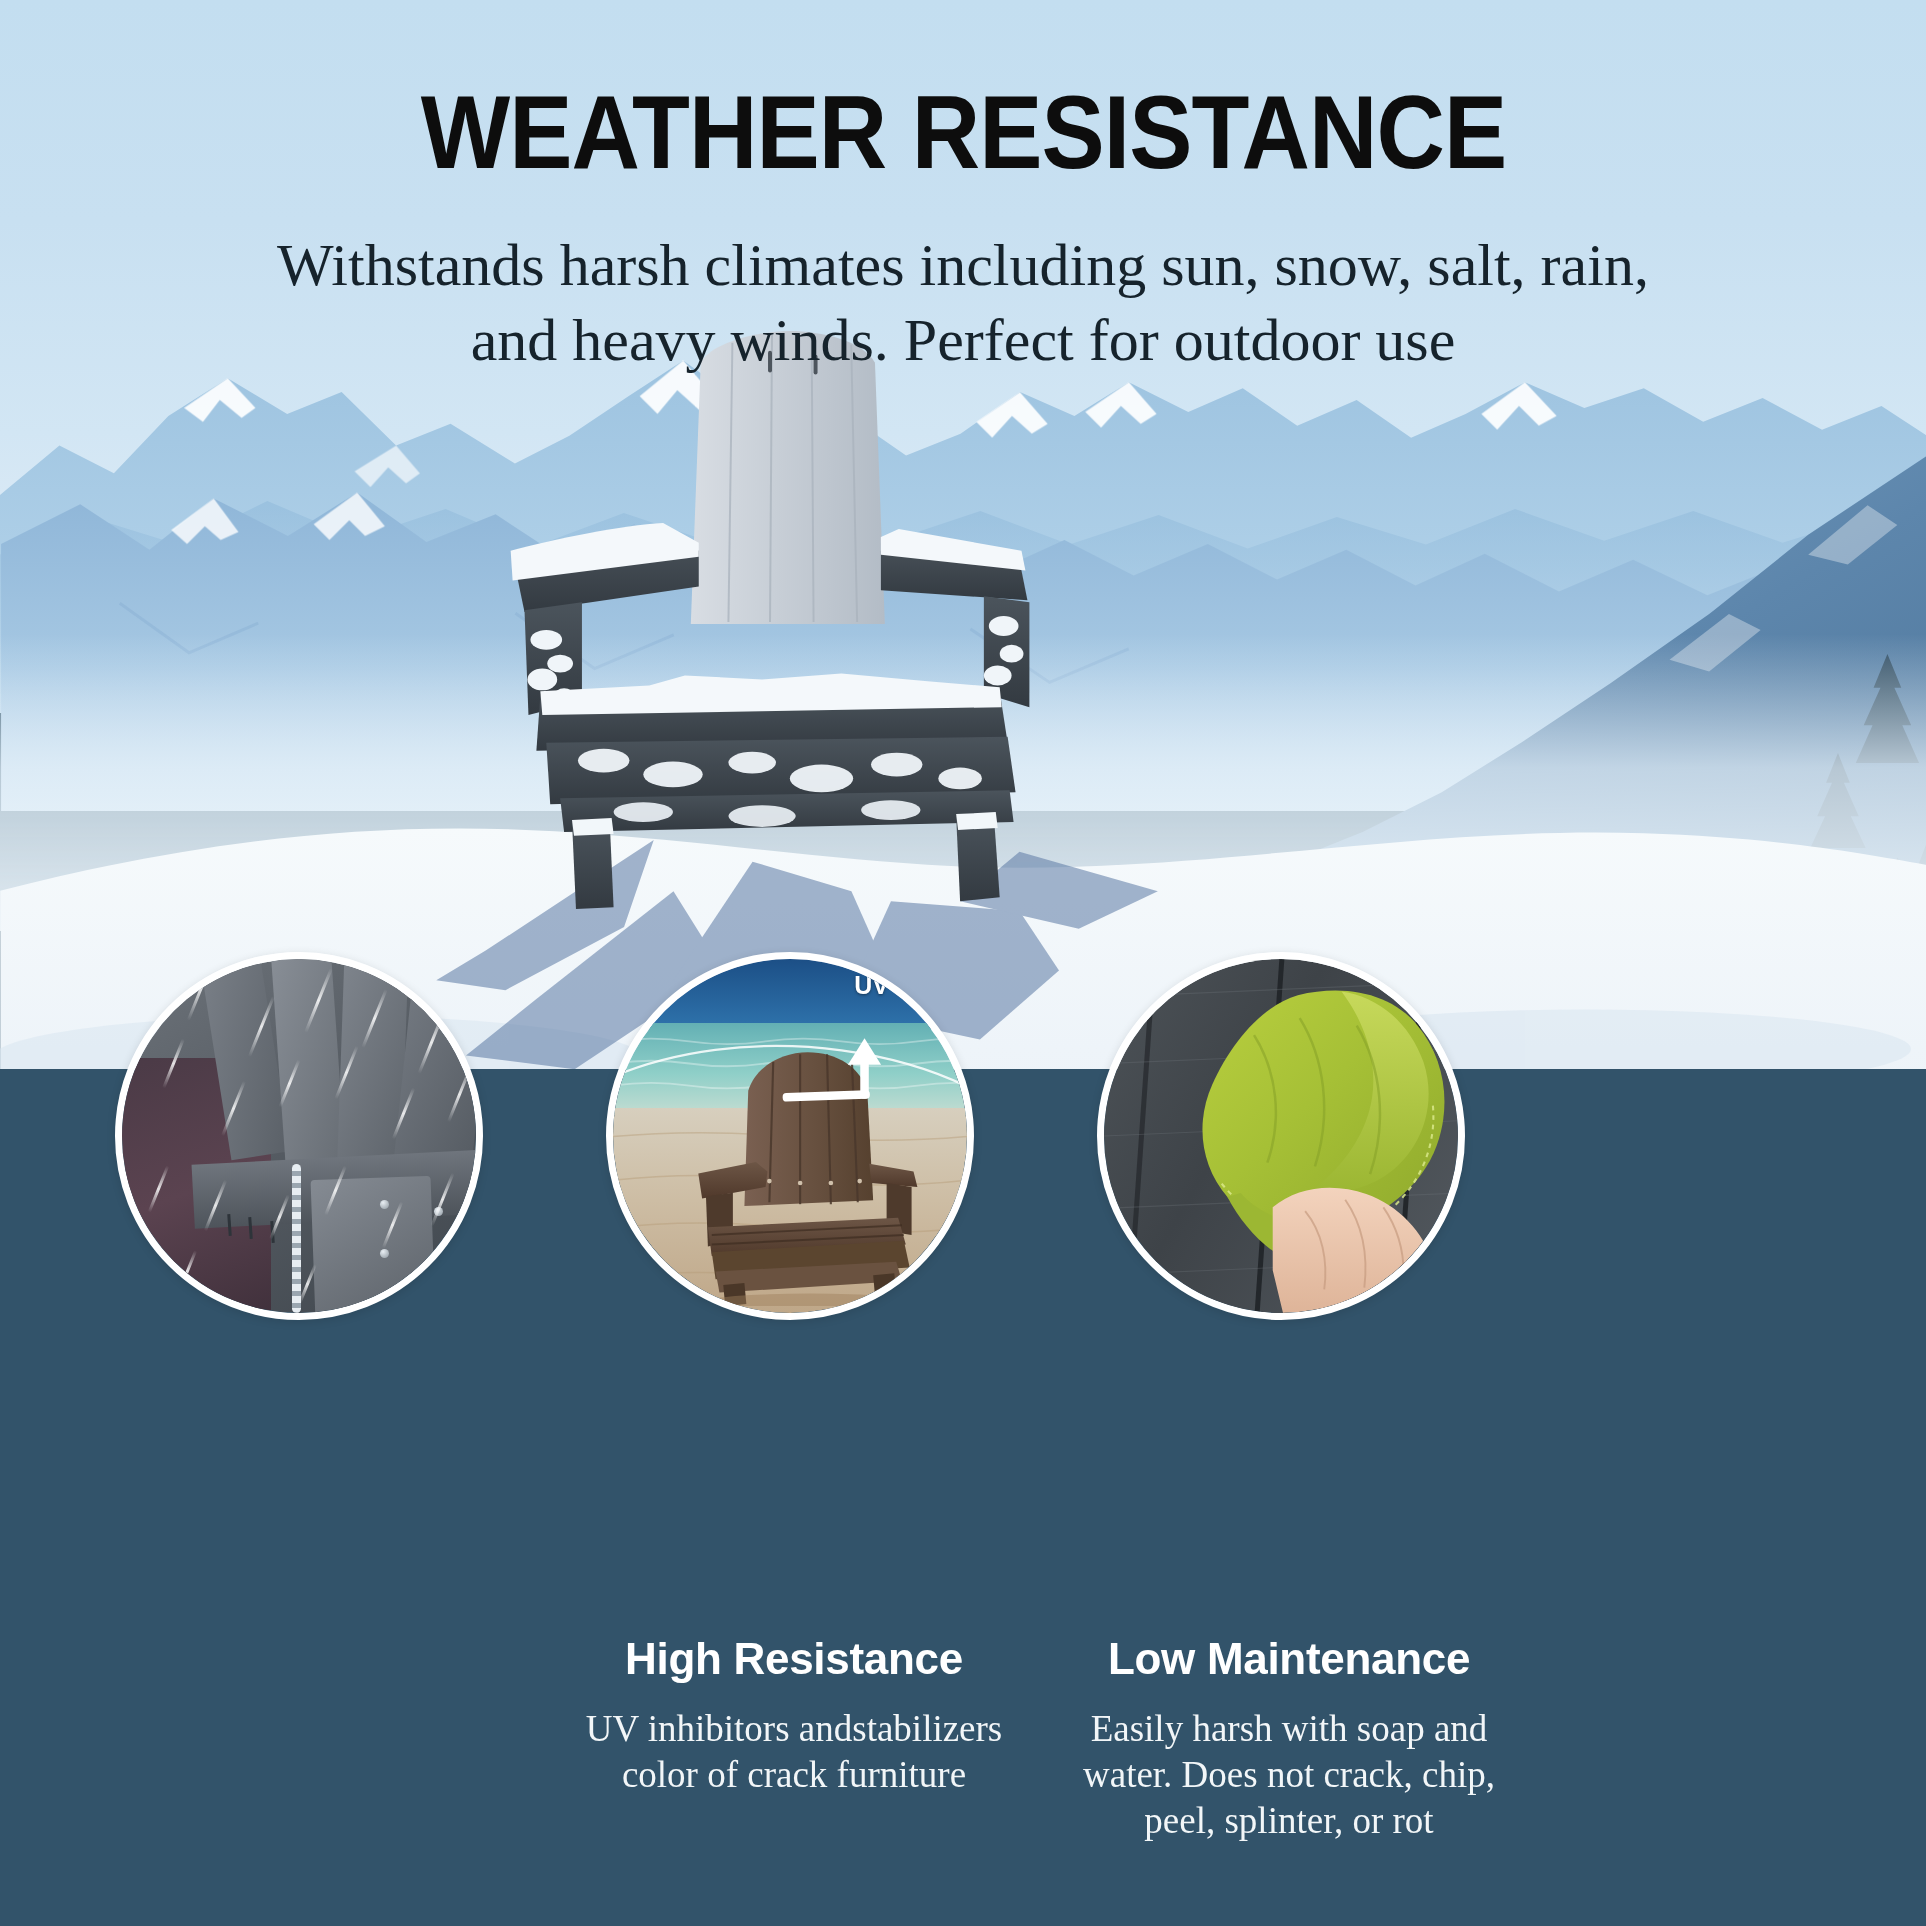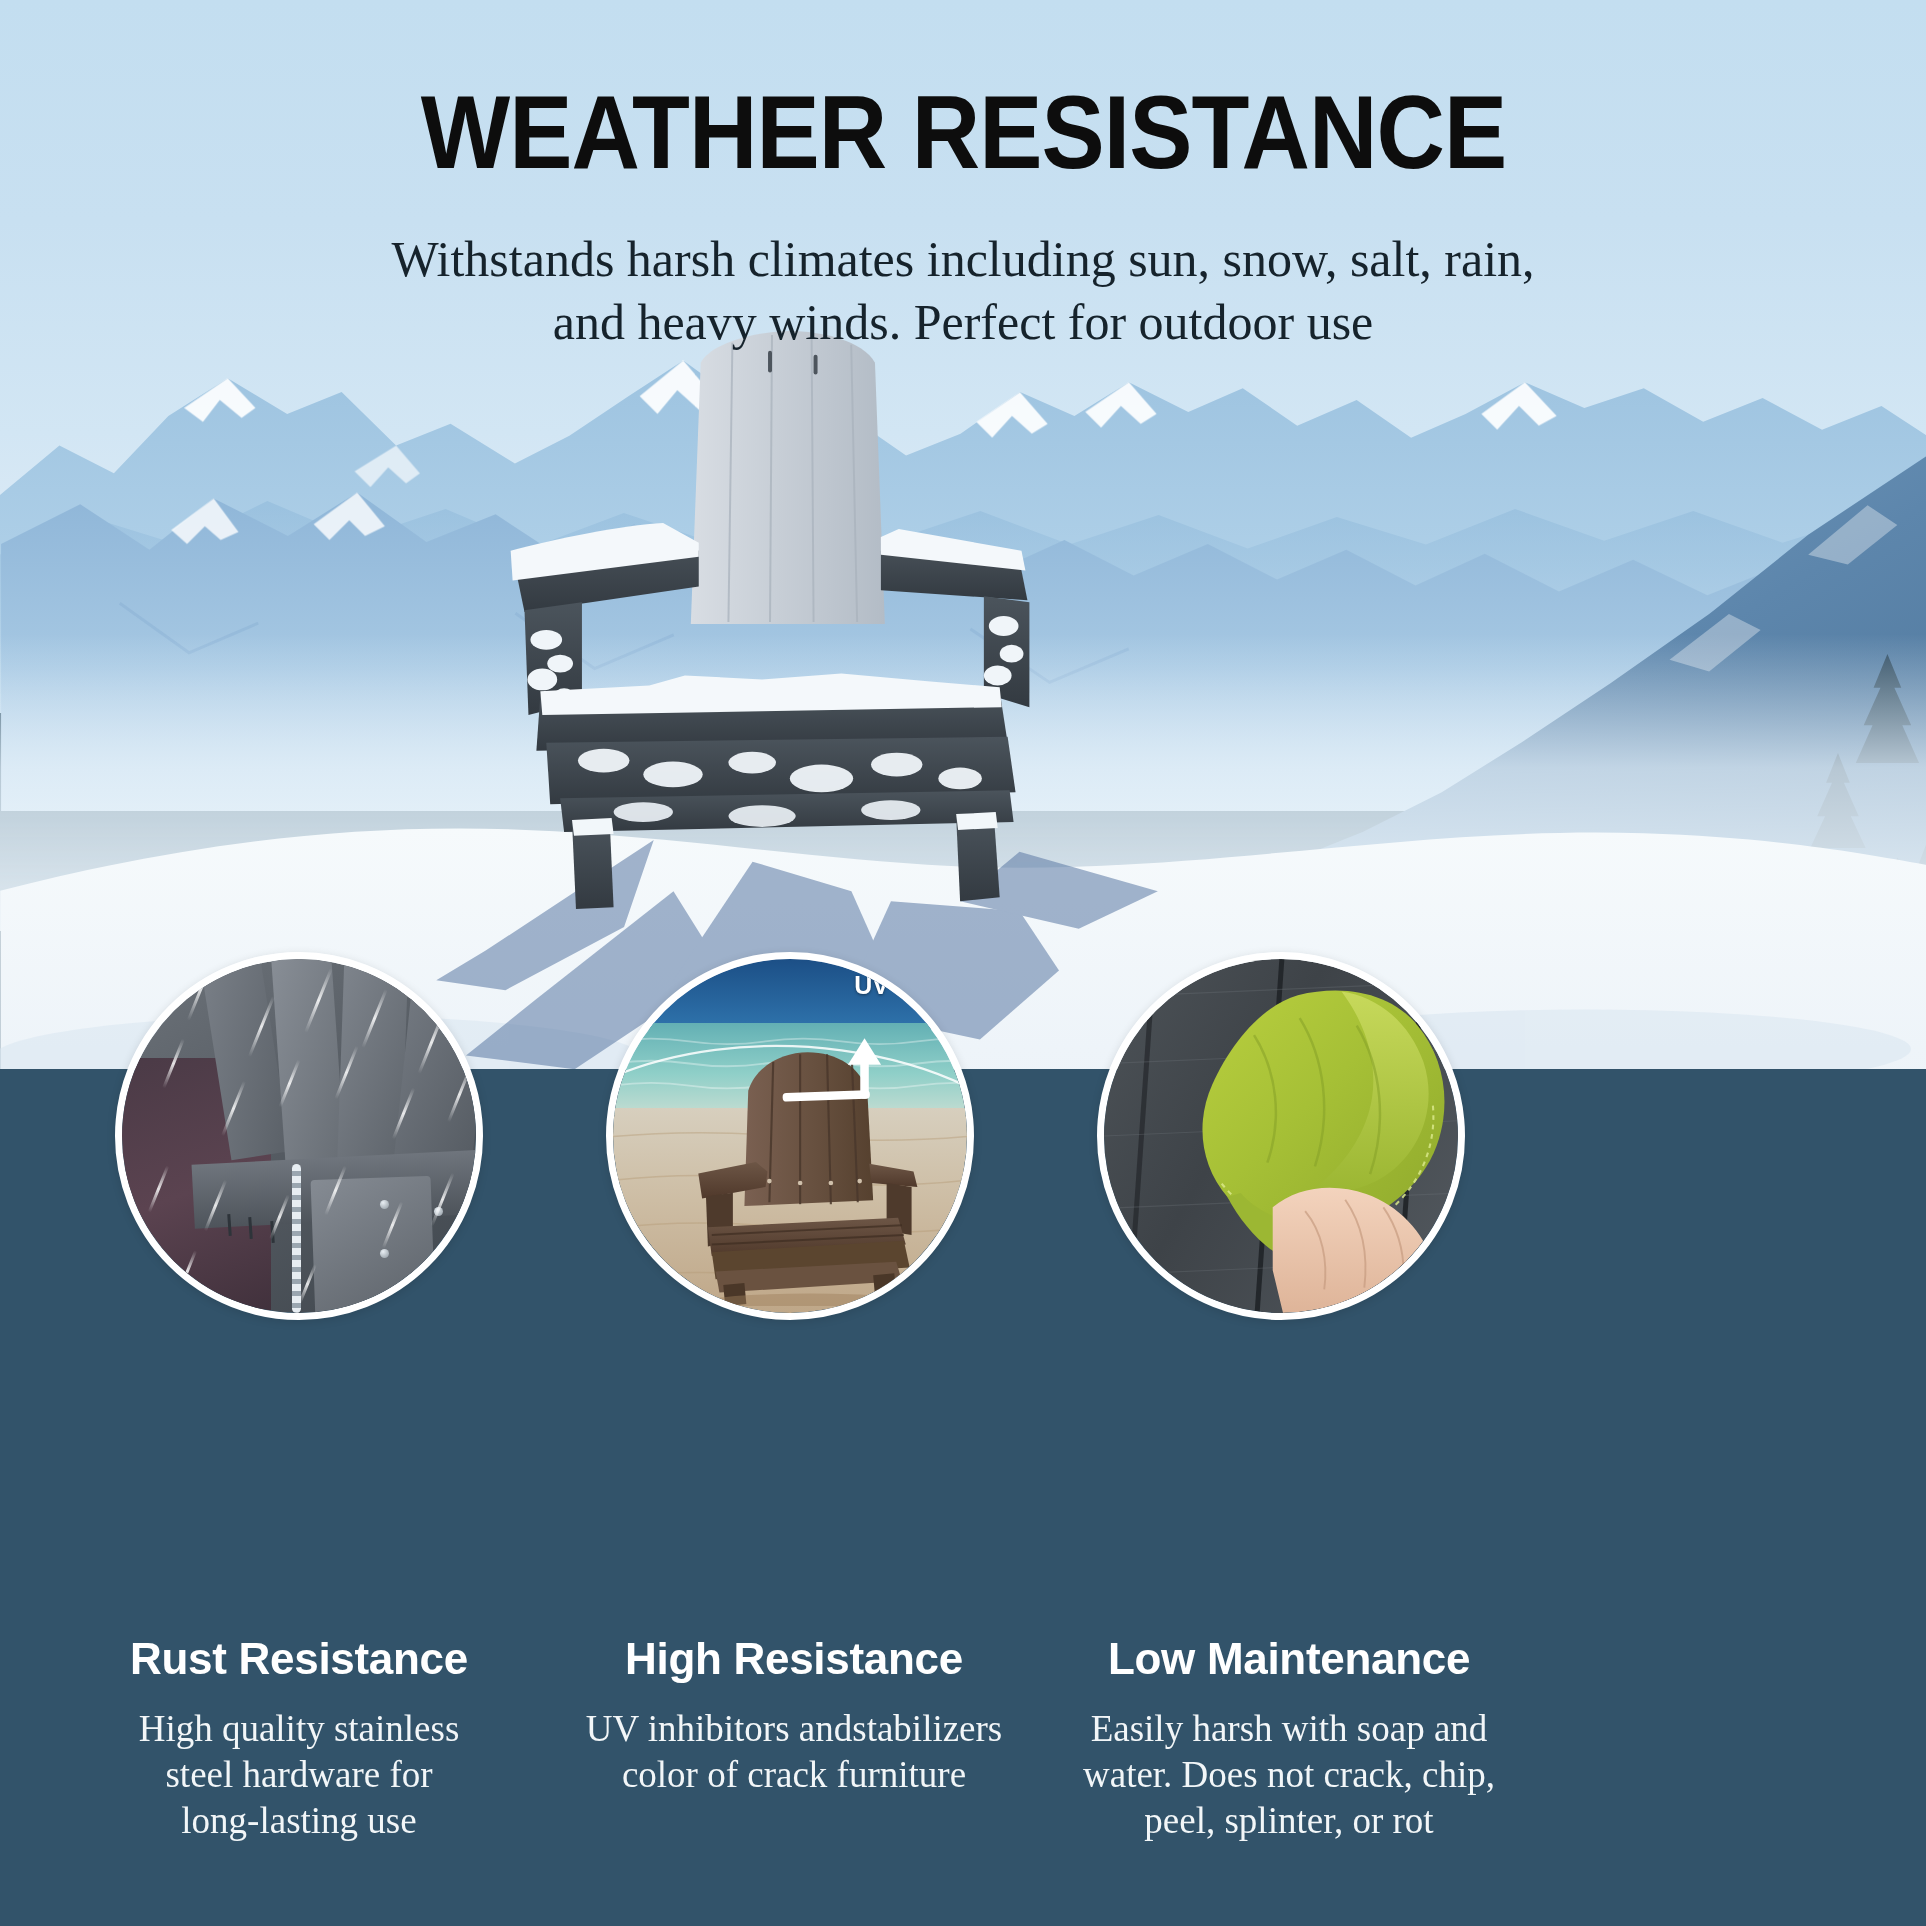--- a/index.html
+++ b/index.html
@@ -51,21 +51,21 @@
   .title {
     position:absolute; left:0; top:79px; width:1927px; text-align:center;
     font-family:"Liberation Sans", sans-serif;
     font-weight:700; font-size:103px; letter-spacing:-1px;
     color:#0d0d0d; transform:scaleX(.92); transform-origin:50% 50%;
     line-height:1.05;
   }
   .subtitle {
     position:absolute; left:270px; top:228px; width:1386px; text-align:center;
     font-family:"Liberation Serif", serif;
-    font-size:50px; line-height:1.25; color:#16232c;
+    font-size:60px; line-height:1.25; color:#16232c;
   }
   .subtitle .l2 { display:block; }
 
   
   .circle {
     position:absolute; width:368px; height:368px; border-radius:50%;
     border:7px solid #ffffff; overflow:hidden;
     box-shadow:0 2px 10px rgba(0,0,0,.12);
   }
   .c1 { left:115px; top:952px; }
@@ -528,28 +528,20 @@
         <path fill="url(#skin)" d="M28,66 C54,44 92,40 126,52 C160,64 186,92 196,124 L206,190 L42,190 L28,132 Z"></path>
         <g stroke="#c79c80" stroke-width="2" fill="none" opacity=".7">
           <path d="M62,70 C80,92 86,122 82,152"></path>
           <path d="M104,58 C122,84 128,116 124,150"></path>
           <path d="M144,66 C162,92 168,122 164,154"></path>
         </g>
       </svg>
     </div>
   </div>
 
-  <div class="feat f1">
-    <div class="feat-title">Rust Resistance</div>
-    <div class="feat-body">
-      <span>High quality stainless</span>
-      <span>steel hardware for</span>
-      <span>long-lasting use</span>
-    </div>
-  </div>
 
   <div class="feat f2">
     <div class="feat-title">High Resistance</div>
     <div class="feat-body">
       <span>UV inhibitors andstabilizers</span>
       <span>color of crack furniture</span>
     </div>
   </div>
 
   <div class="feat f3">

